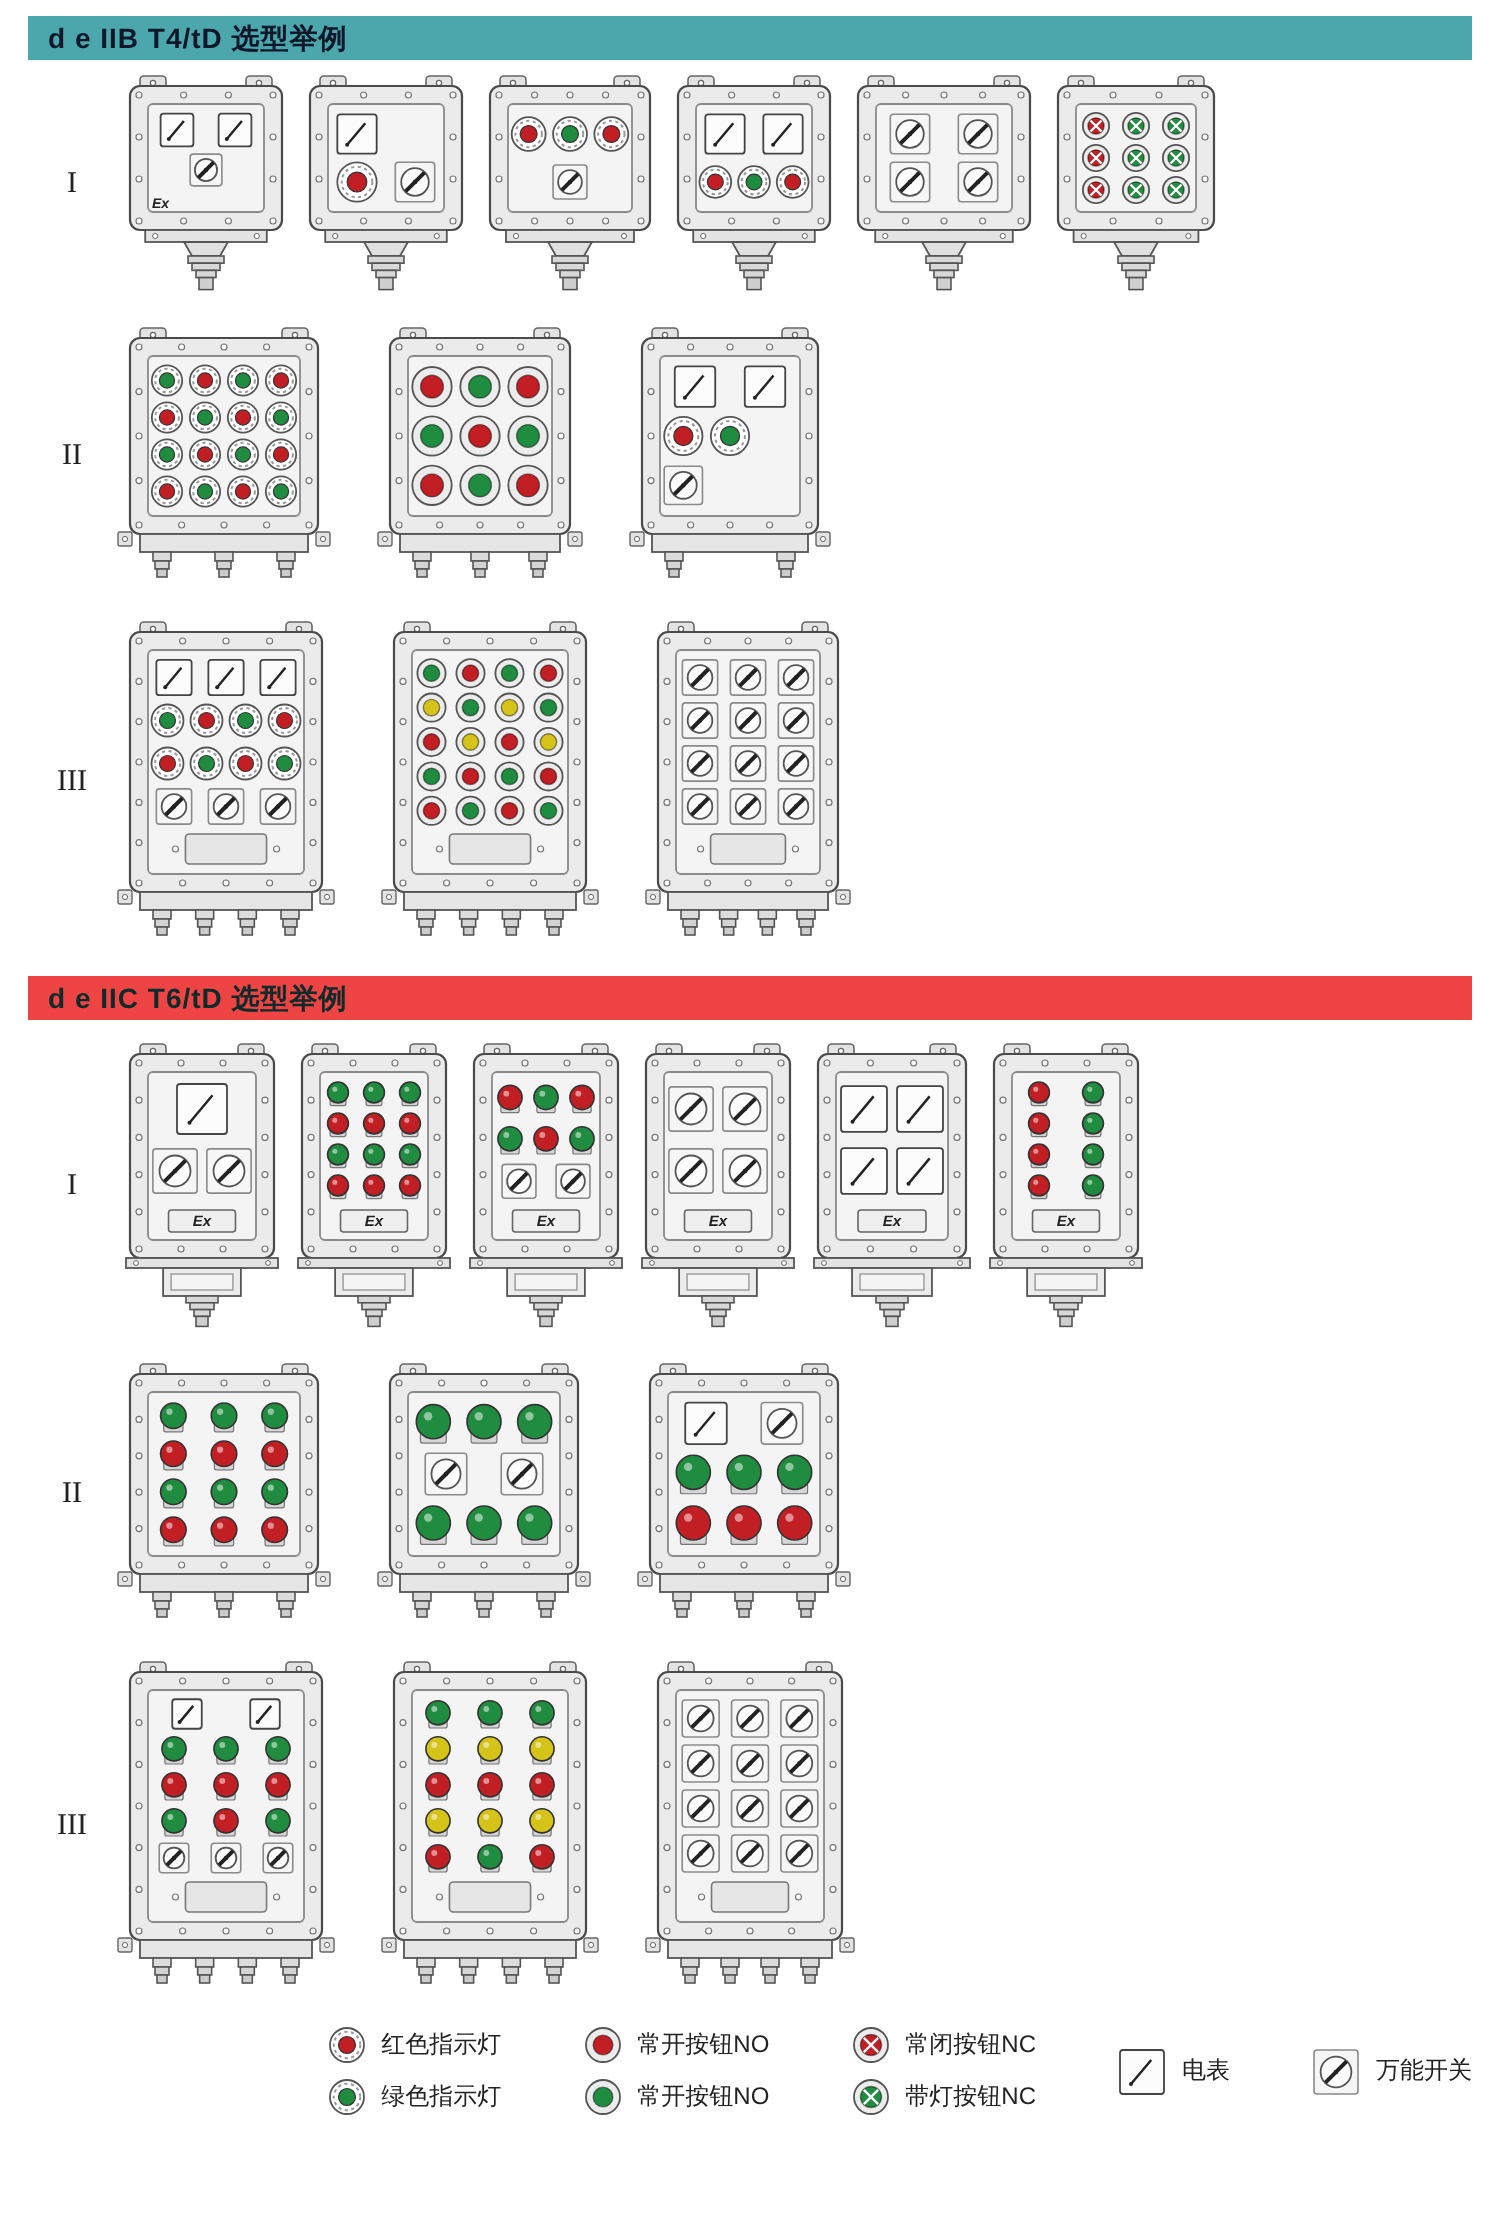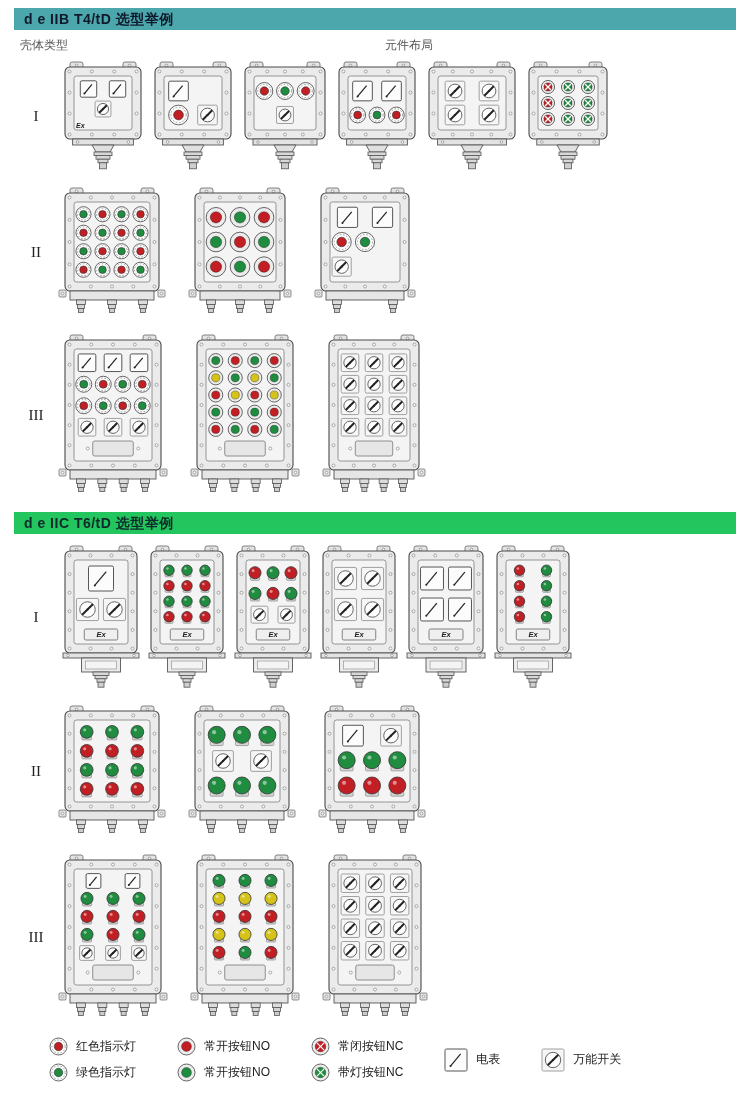--- a/index.html
+++ b/index.html
@@ -28,36 +28,32 @@
   .shell-row { display:flex; align-items:center; margin-bottom:14px; }
   .row-label {
     width:44px; flex:none; text-align:center;
     font-family:"Liberation Serif", serif;
     font-size:15px; color:#222;
   }
   .boxes { display:flex; gap:22px; align-items:center; flex:1; }
   .boxes.spread { gap:0; }
   .boxwrap { flex:none; line-height:0; }
 
-  .legend { display:flex; gap:40px; margin-top:10px; padding-left:34px; align-items:center; }
+  .legend { display:flex; gap:40px; margin-top:10px; padding-left:34px; align-items:center;justify-content:flex-end; }
   .legend-col { display:flex; flex-direction:column; gap:5px; }
   .legend-item { display:flex; align-items:center; gap:7px; font-size:12px; color:#222; white-space:nowrap; }
   .legend-item svg { flex:none; }
 </style>
 </head>
 <body>
 
 <div class="page">
 
   <div class="section section-iib">
     <div class="header-bar" style="background: rgb(75, 167, 171); color: #0f172a;">d e IIB T4/tD 选型举例</div>
-    <div class="col-labels">
-      <span class="col-left">壳体类型</span>
-      <span class="col-right">元件布局</span>
-    </div>
     <div class="rows">
         <div class="shell-row">
           <div class="row-label">I</div>
           <div class="boxes spread">
             <div class="boxwrap"><svg width="90" height="112" viewBox="0 0 90 112">
                 <g>
                   <rect x="12" y="2" width="13" height="7" rx="2" fill="#e3e3e3" stroke="#666" stroke-width="0.8"></rect>
                   <circle cx="18.5" cy="5.5" r="1.3" fill="#fff" stroke="#666" stroke-width="0.6"></circle>
                   <rect x="65" y="2" width="13" height="7" rx="2" fill="#e3e3e3" stroke="#666" stroke-width="0.8"></rect>
                   <circle cx="71.5" cy="5.5" r="1.3" fill="#fff" stroke="#666" stroke-width="0.6"></circle>
@@ -1109,21 +1105,21 @@
                   <rect x="77.5" y="150.5" width="7" height="4" fill="#d4d4d4" stroke="#555" stroke-width="0.8"></rect>
                   <rect x="78.5" y="154.5" width="5" height="4" fill="#cccccc" stroke="#555" stroke-width="0.8"></rect>
                 </g>
               </svg></div>
           </div>
         </div>
       </div>
   </div>
 
   <div class="section section-iic">
-    <div class="header-bar" style="background: #22c55e; color: rgb(14, 42, 42);">d e IIC T6/tD 选型举例</div>
+    <div class="header-bar" style="background: #ef4444; color: rgb(14, 42, 42);">d e IIC T6/tD 选型举例</div>
     <div class="rows">
         <div class="shell-row">
           <div class="row-label">I</div>
           <div class="boxes spread">
             <div class="boxwrap"><svg width="86" height="146" viewBox="0 0 86 146">
                 <g>
                   <rect x="12" y="2" width="13" height="7" rx="2" fill="#e3e3e3" stroke="#666" stroke-width="0.8"></rect>
                   <circle cx="18.5" cy="5.5" r="1.3" fill="#fff" stroke="#666" stroke-width="0.6"></circle>
                   <rect x="61" y="2" width="13" height="7" rx="2" fill="#e3e3e3" stroke="#666" stroke-width="0.8"></rect>
                   <circle cx="67.5" cy="5.5" r="1.3" fill="#fff" stroke="#666" stroke-width="0.6"></circle>

